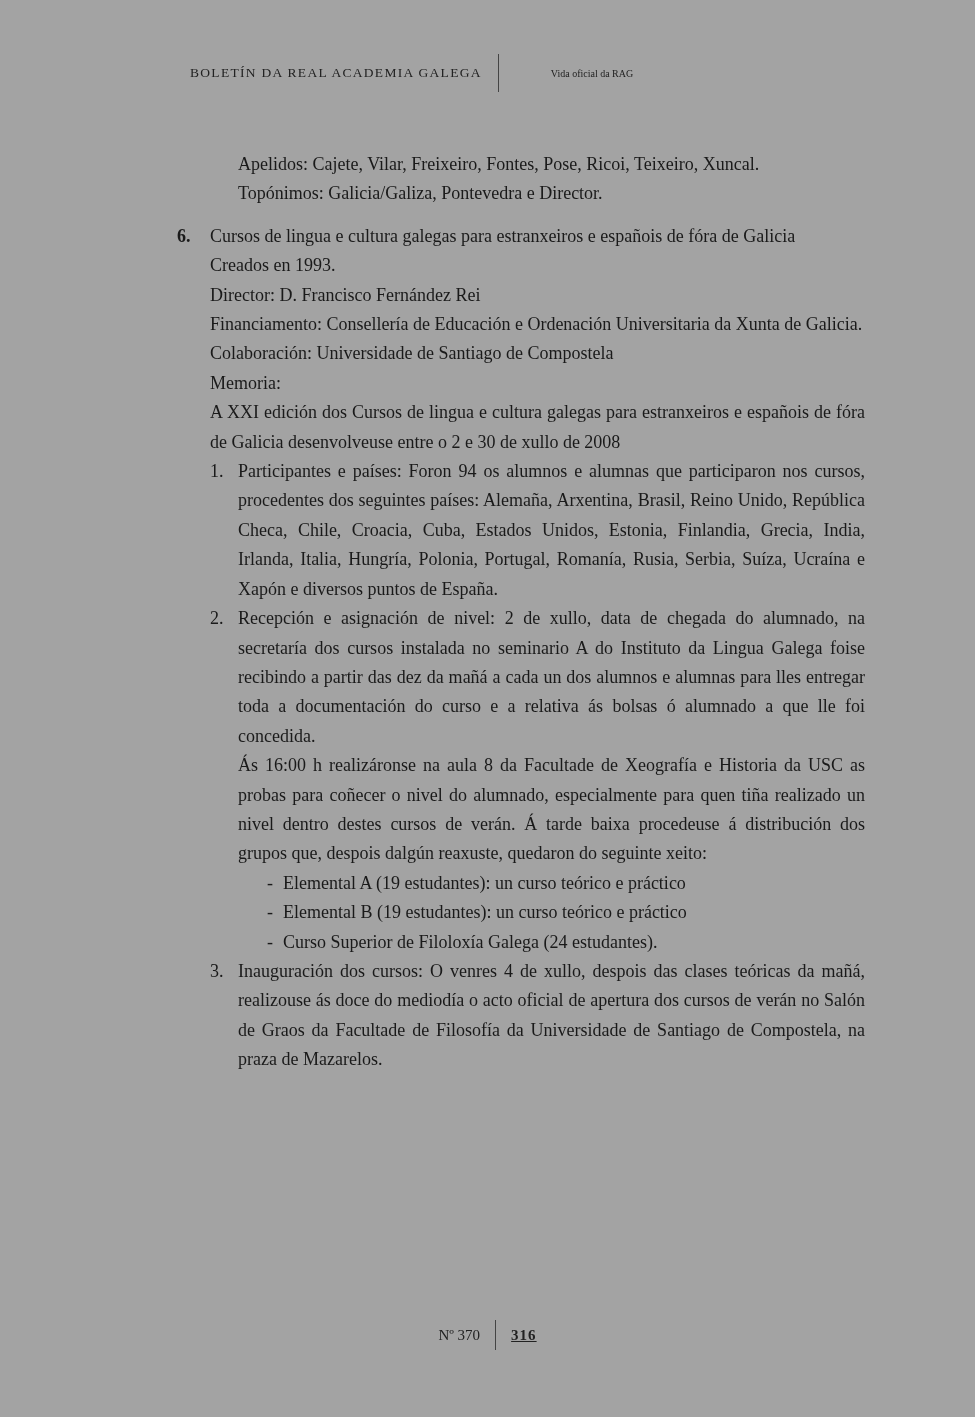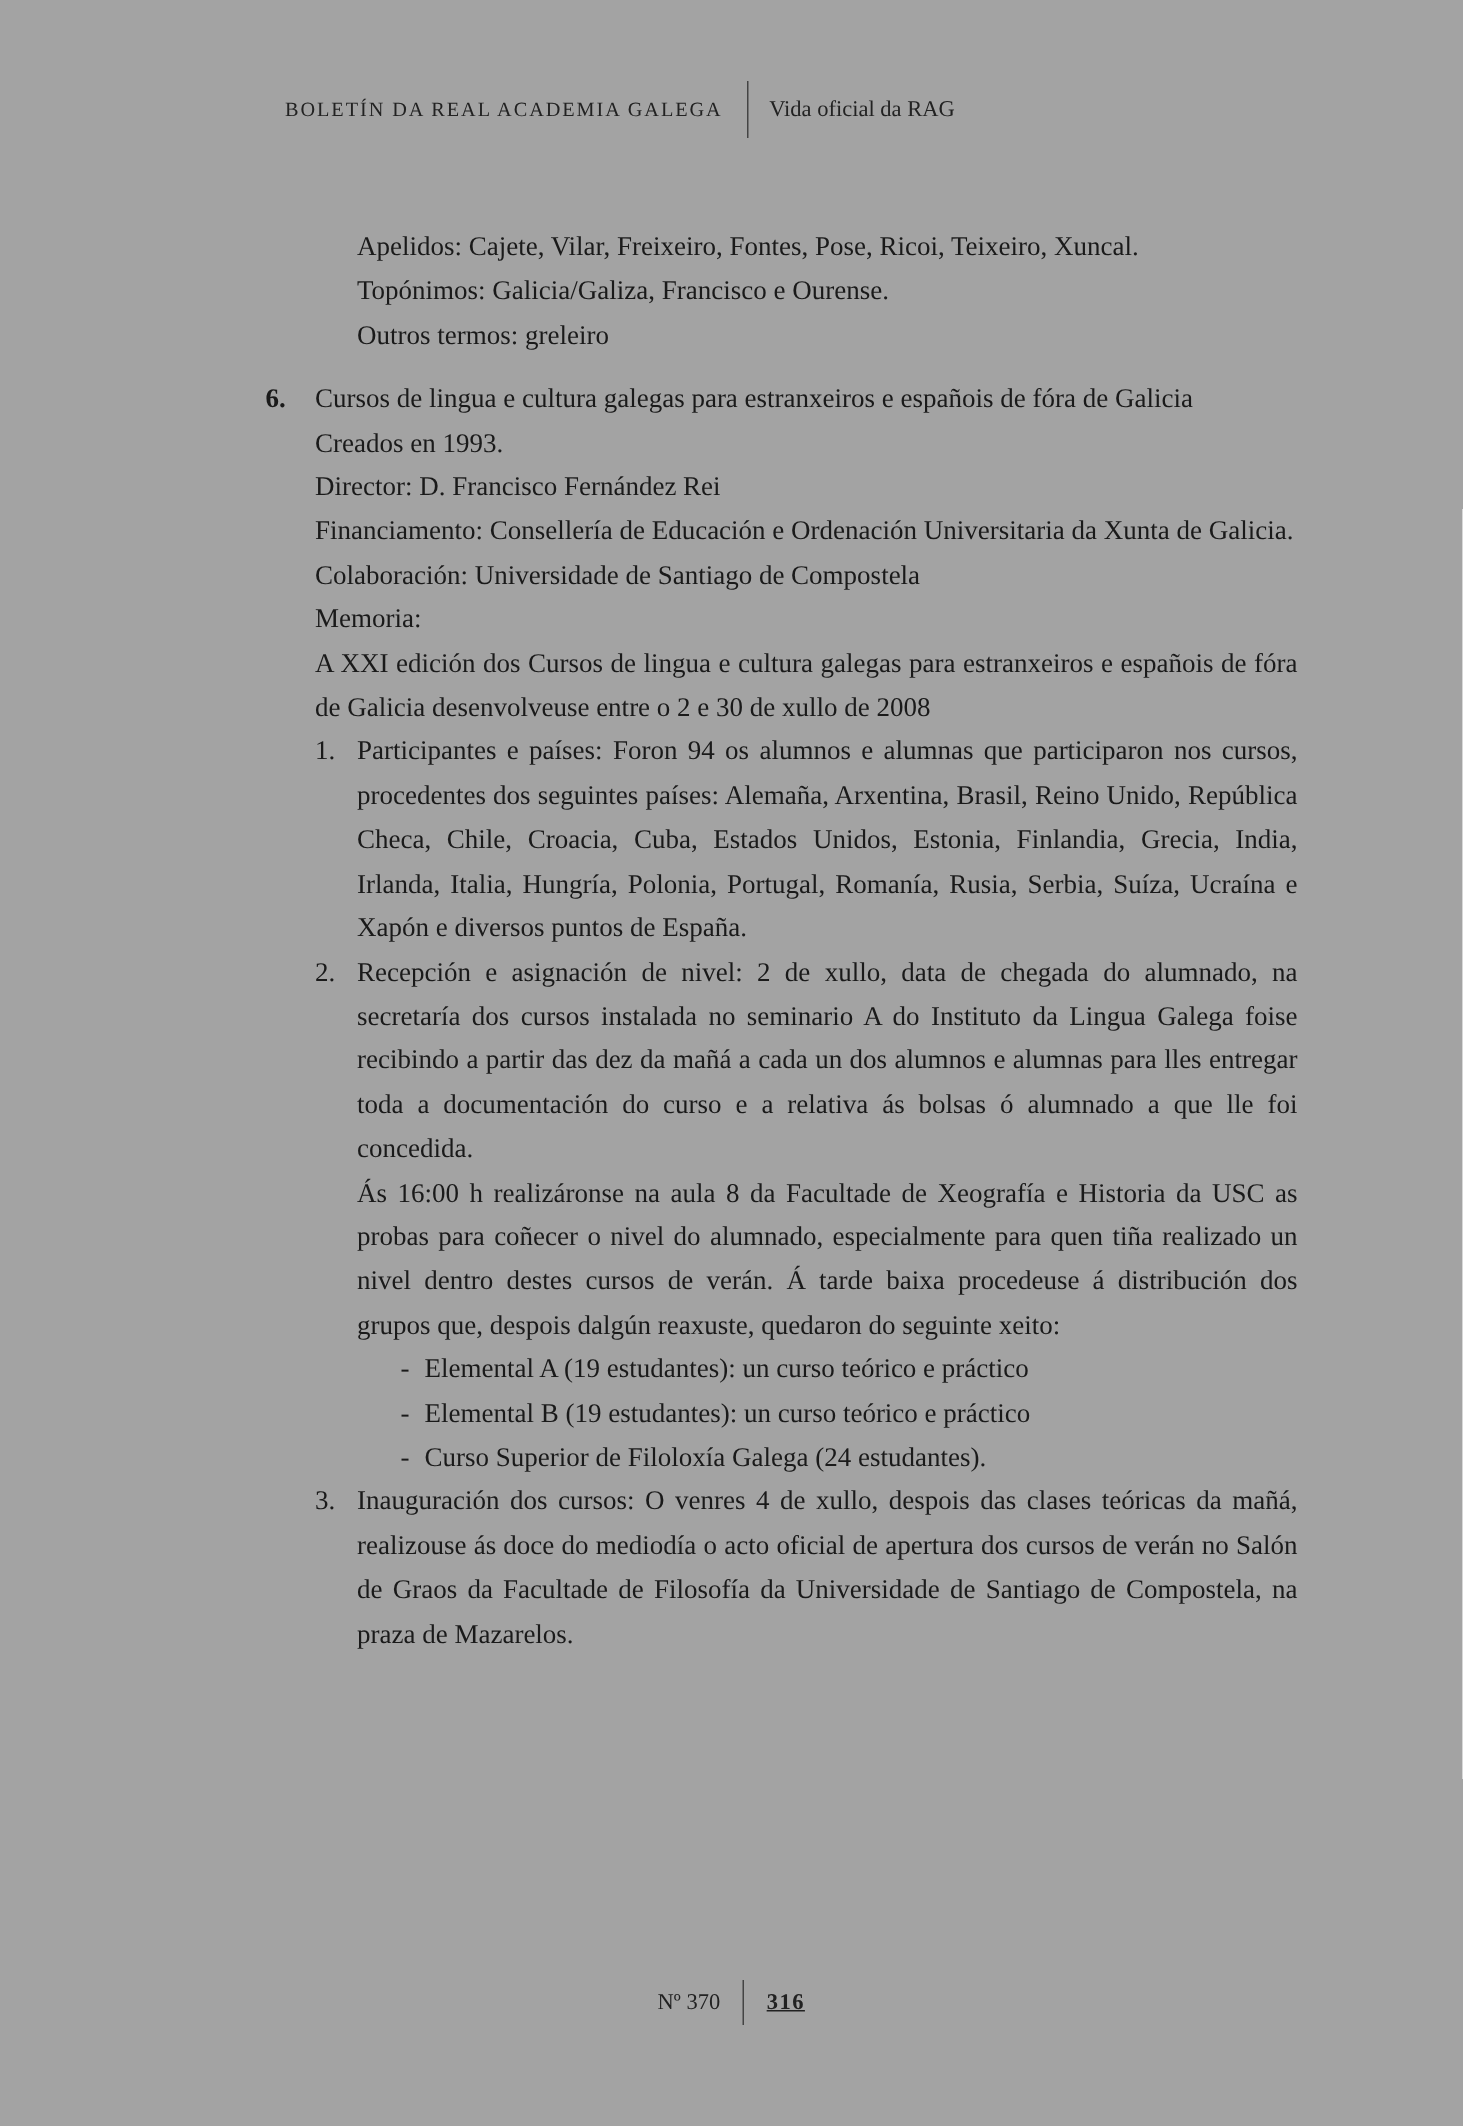--- a/index.html
+++ b/index.html
@@ -32,23 +32,24 @@
     color: #222222;
     white-space: nowrap;
   }
   .header-divider {
     width: 1px;
     height: 38px;
     background: #444444;
     margin: 0 14px 0 16px;
   }
   .section-title {
-    font-size: 15px;
+    font-size: 10px;
     color: #222222;
     white-space: nowrap;
+    margin-left: 38px;
   }
 
   
   .content {
     position: absolute;
     top: 150px;
     left: 210px;
     width: 655px;
     font-size: 18px;
     line-height: 29.4px;
@@ -121,22 +122,21 @@
   <header class="page-header">
     <span class="journal-title">BOLETÍN DA REAL ACADEMIA GALEGA</span>
     <span class="header-divider"></span>
     <span class="section-title">Vida oficial da RAG</span>
   </header>
 
   <main class="content">
 
     <div class="intro-block">
       <p>Apelidos: Cajete, Vilar, Freixeiro, Fontes, Pose, Ricoi, Teixeiro, Xuncal.</p>
-      <p>Topónimos: Galicia/Galiza, Francisco e Ourense.</p>
-      <p>Outros termos: greleiro</p>
+      <p>Topónimos: Galicia/Galiza, Pontevedra e Director.</p>
     </div>
 
     <section class="sec6">
       <span class="sec6-num">6.</span>
       <div class="sec6-body">
 
         <p>Cursos de lingua e cultura galegas para estranxeiros e españois de fóra de Galicia</p>
         <p>Creados en 1993.</p>
         <p>Director: D. Francisco Fernández Rei</p>
         <p>Financiamento: Consellería de Educación e Ordenación Universitaria da Xunta de Galicia.</p>

